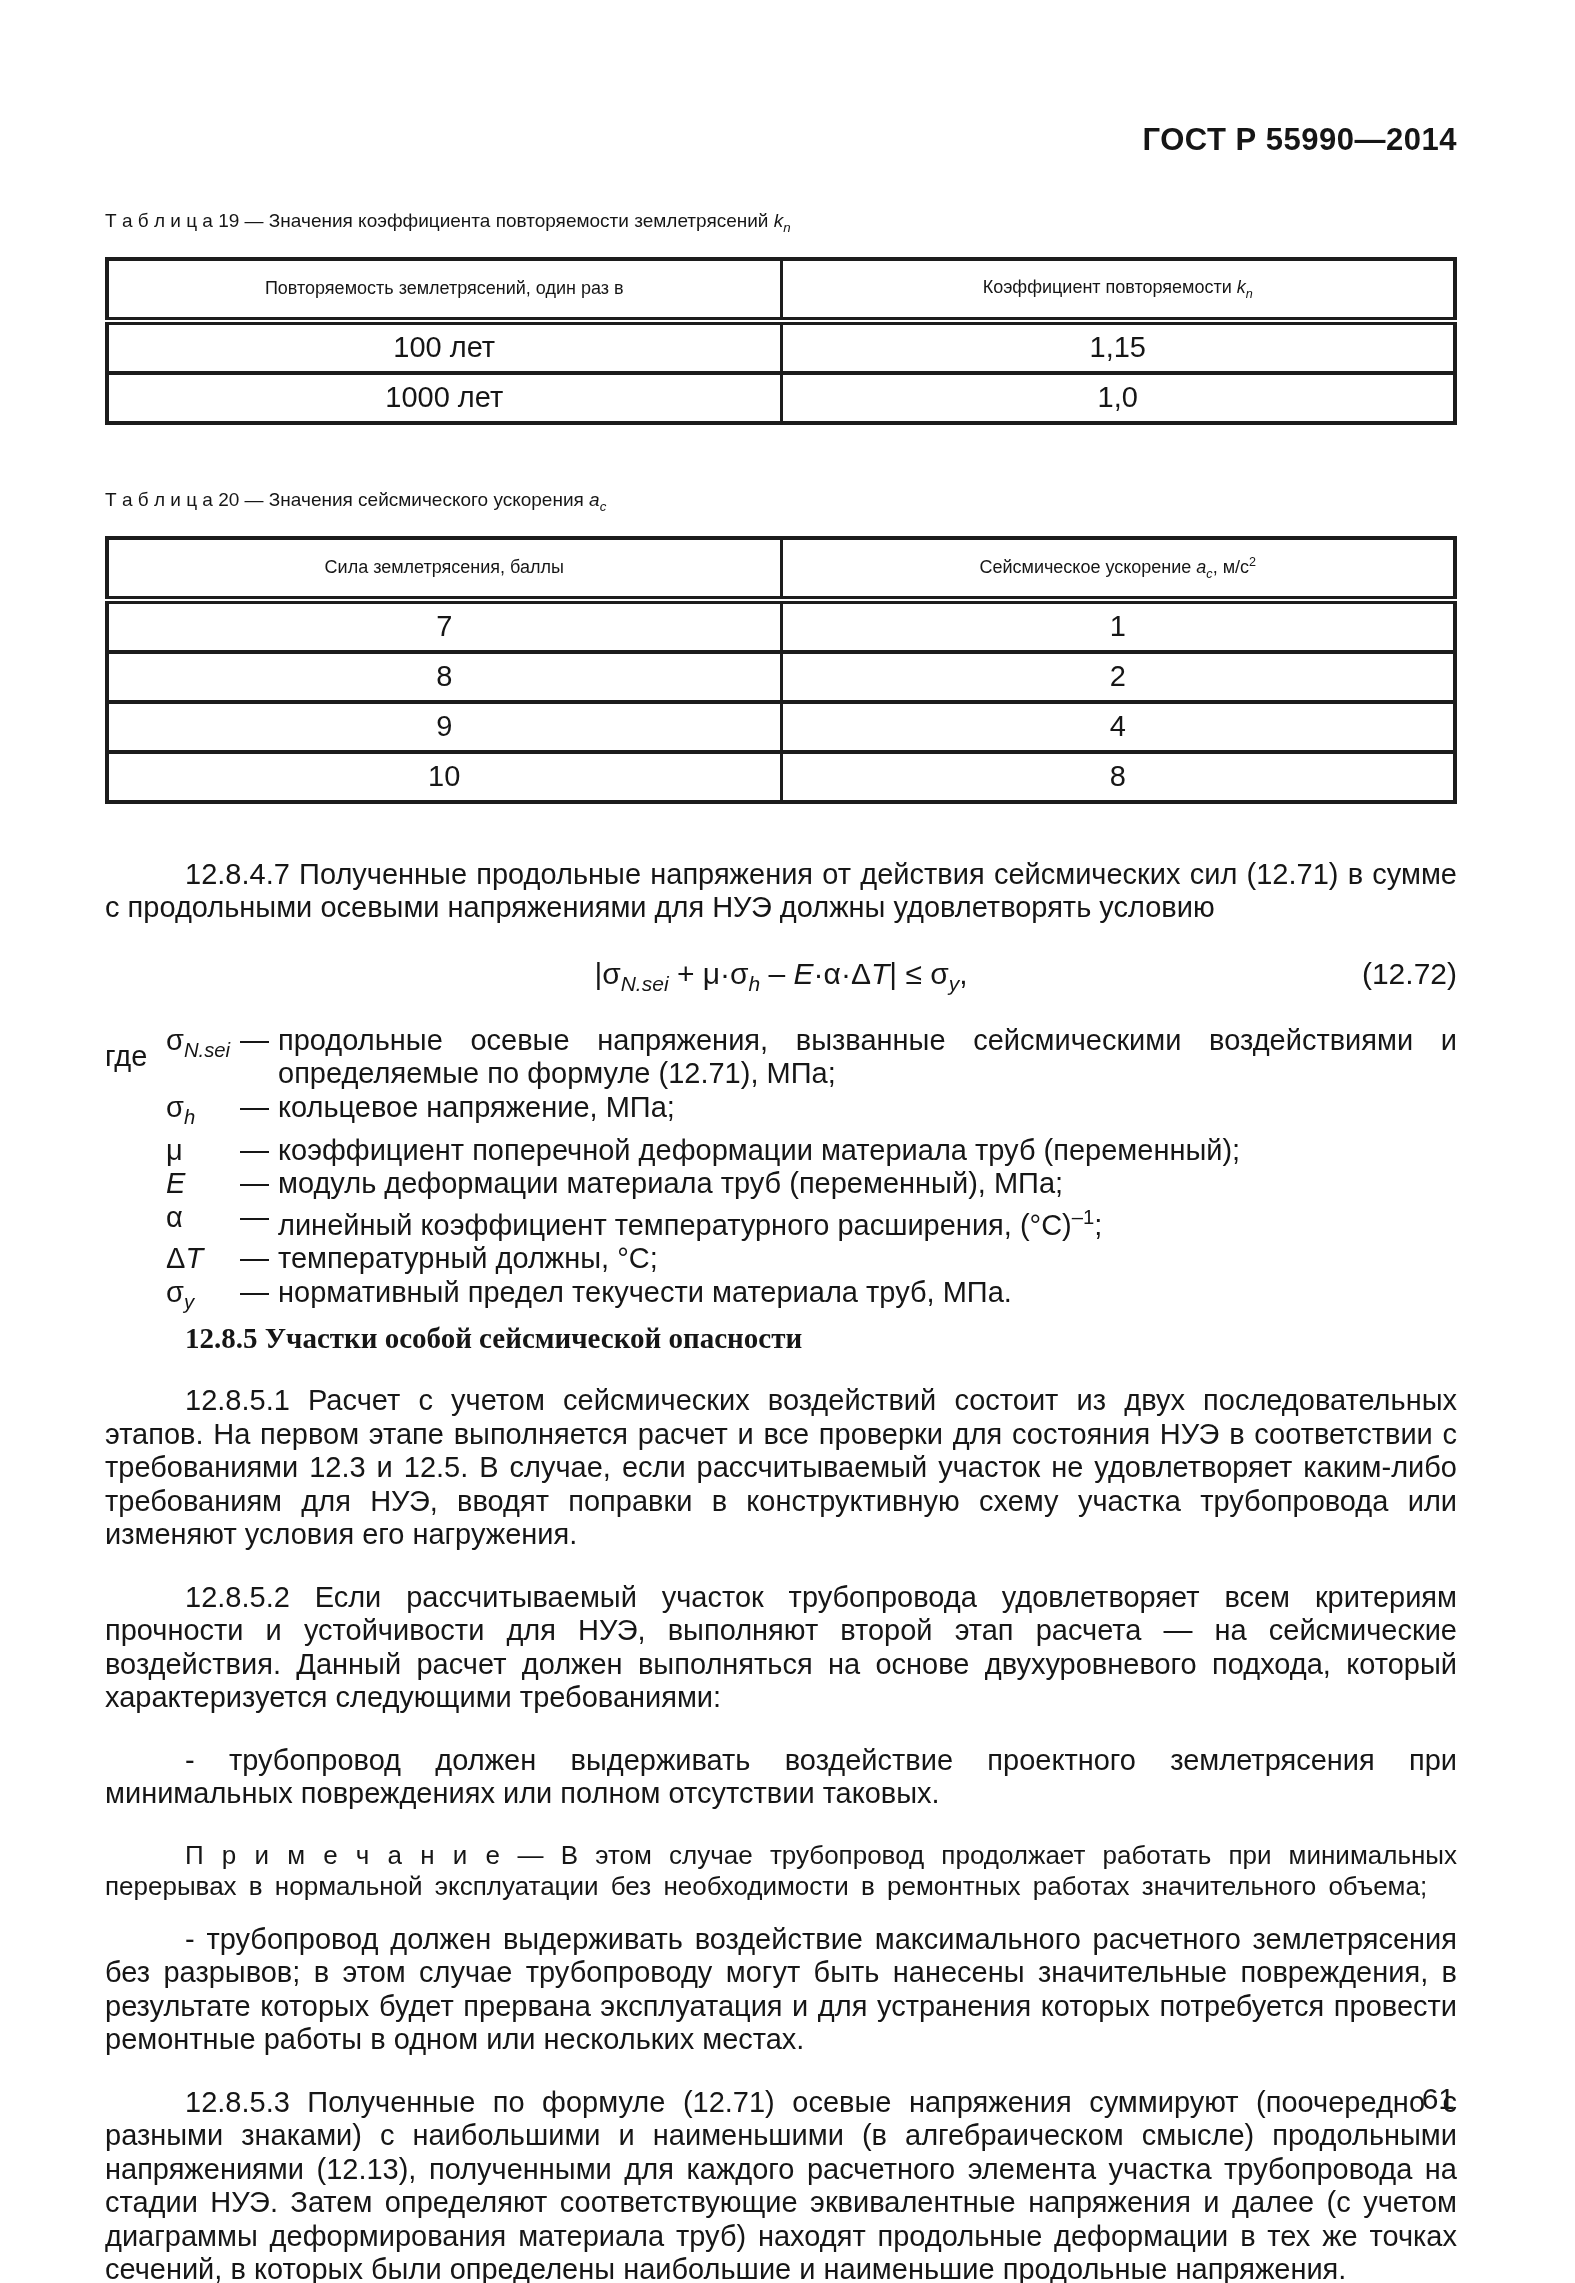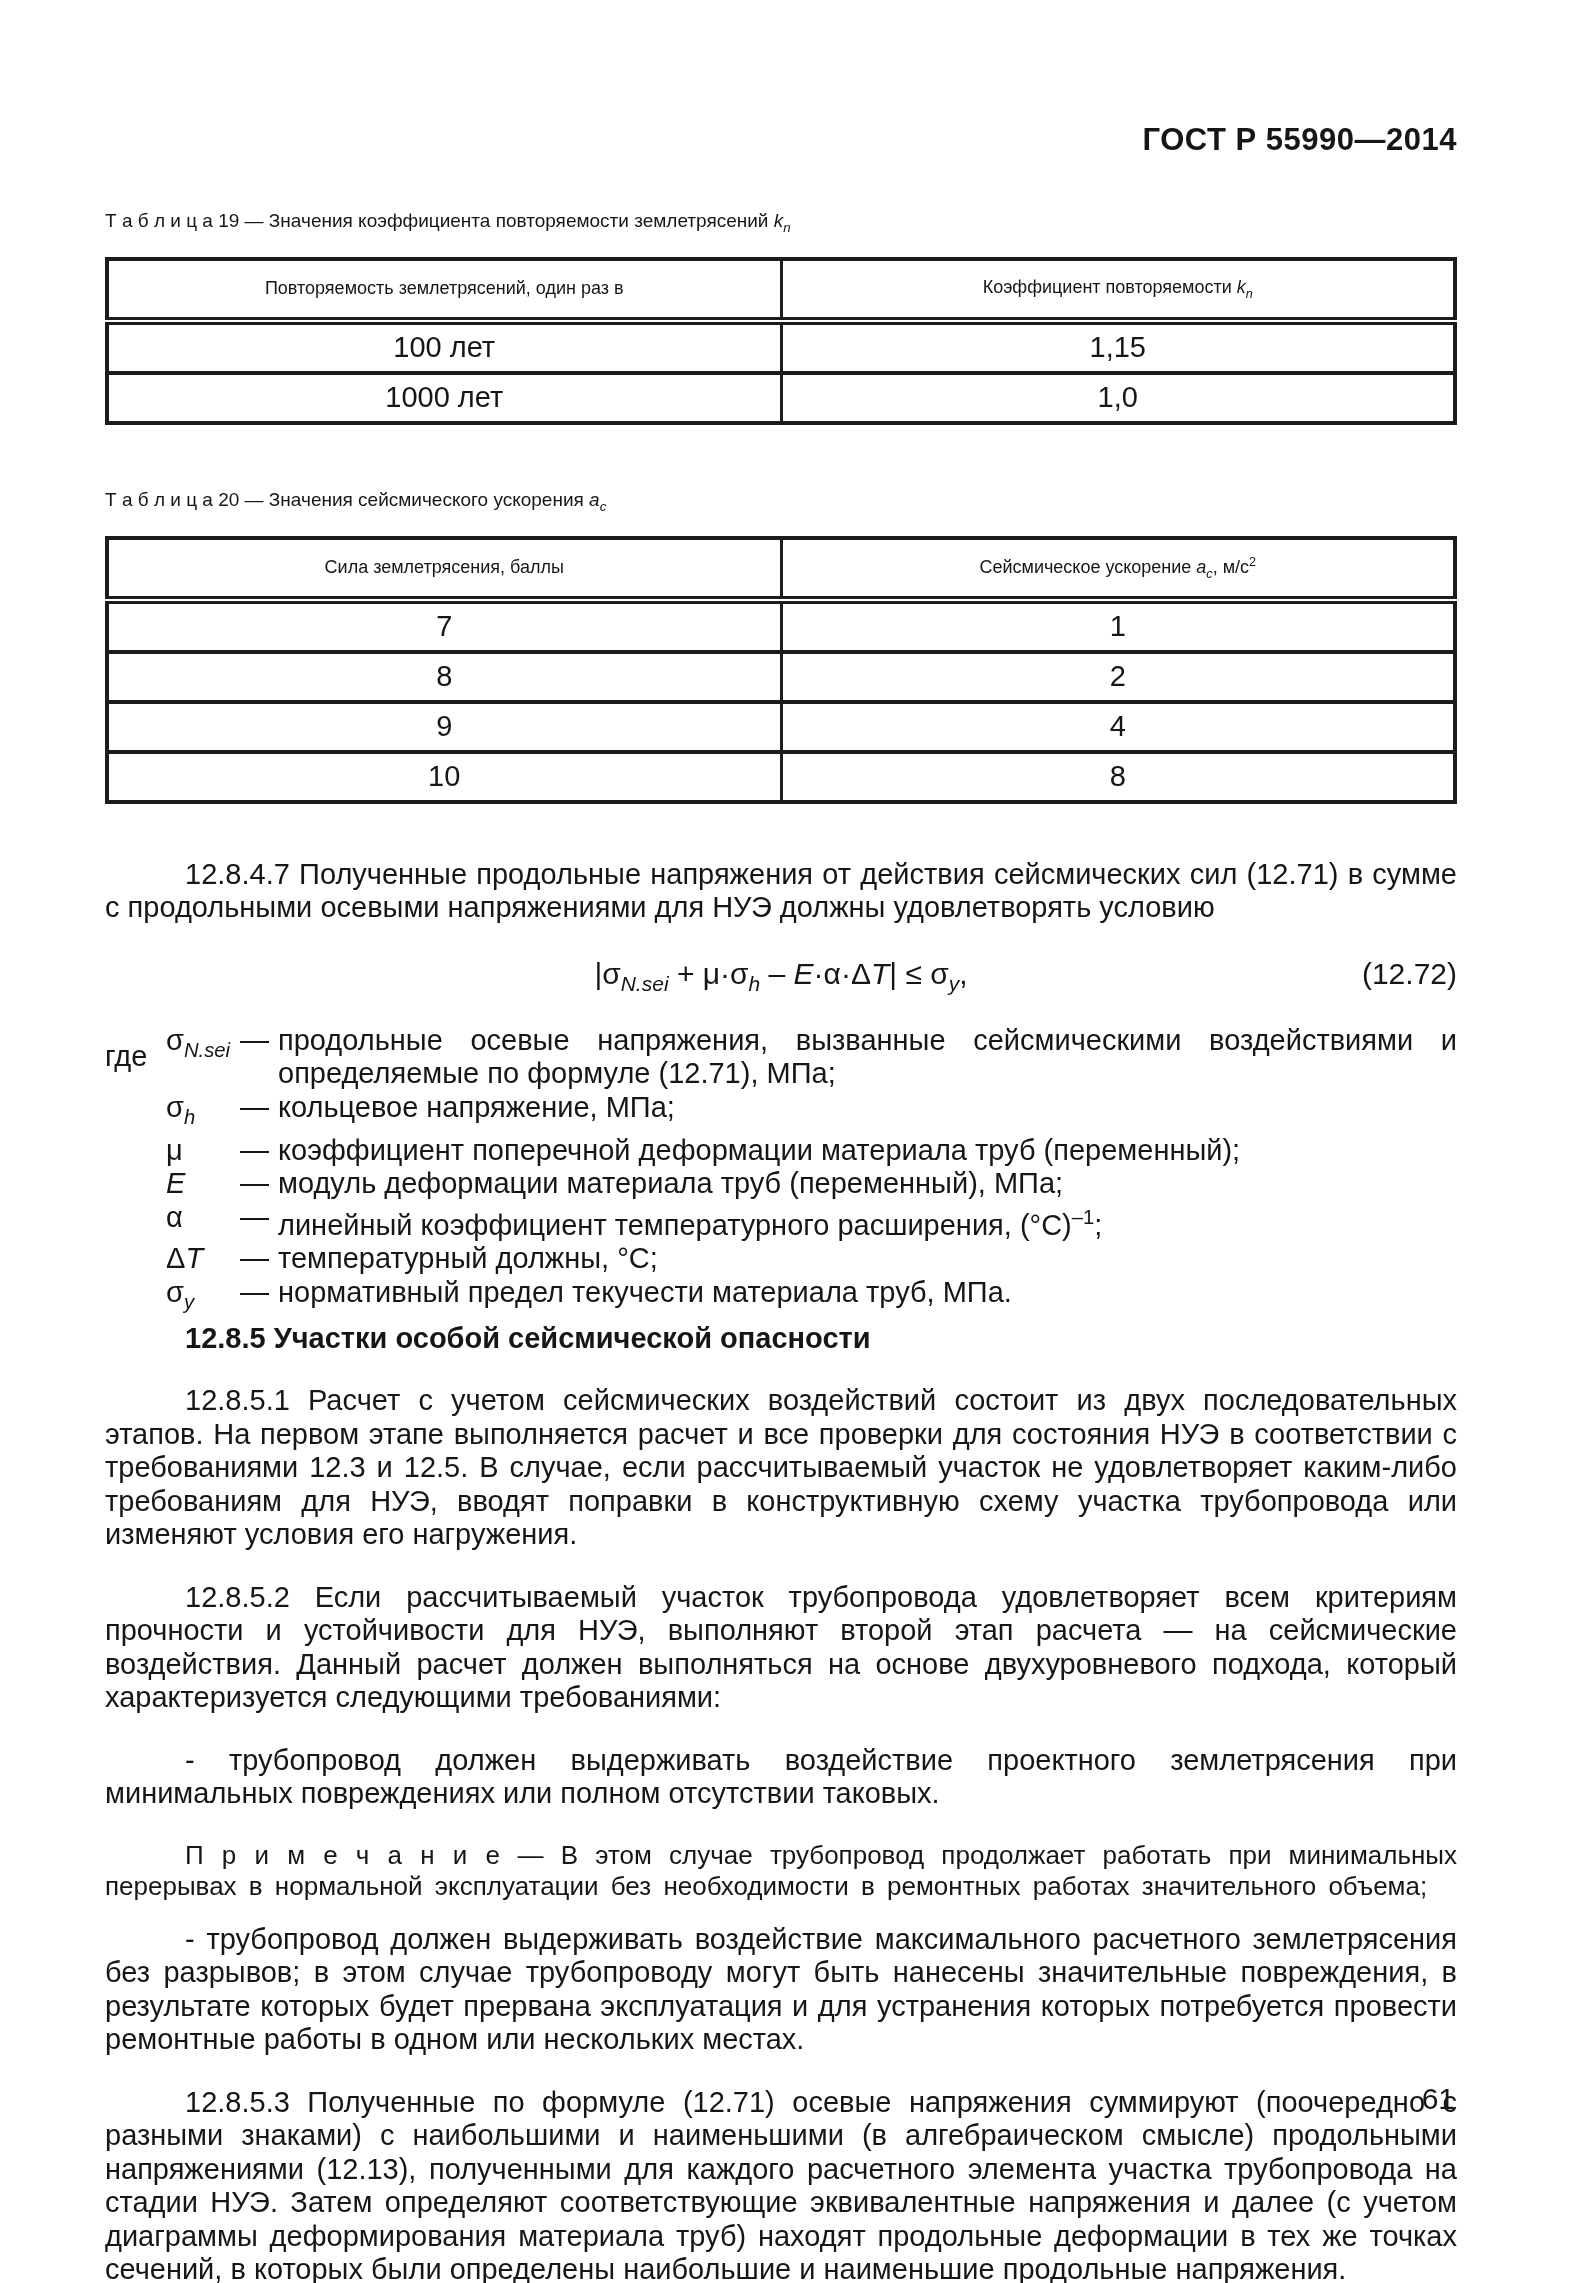--- a/index.html
+++ b/index.html
@@ -94,20 +94,21 @@
   .def-lead sub{font-style:italic;}
   .def-dash{flex:none;width:38px;}
   .def-text{flex:1;text-align:justify;}
 
   .subheading{
     font-weight:bold;
     font-size:29px;
     line-height:33.5px;
     text-indent:80px;
     margin-top:3px;
+    font-family:Liberation Serif, serif;
   }
   .bullet1{margin-top:13px;}
   .note{
     font-size:26px;
     line-height:31px;
     text-align:justify;
     text-indent:80px;
     word-spacing:5px;
     margin-top:21px;
     margin-bottom:21px;

